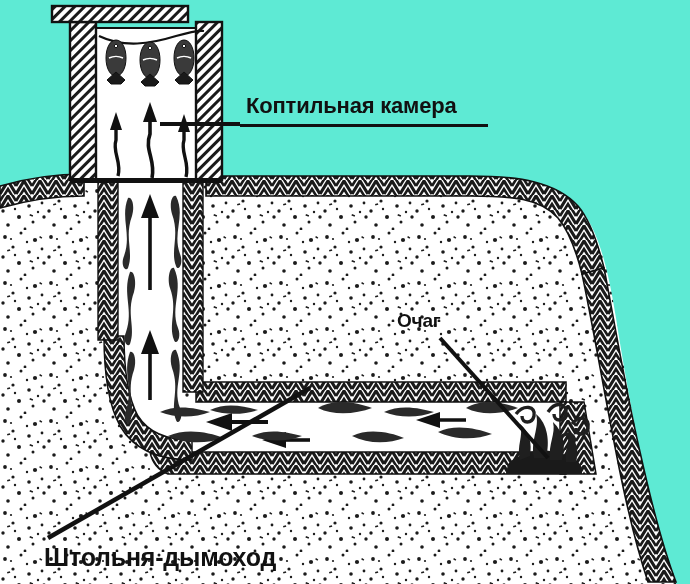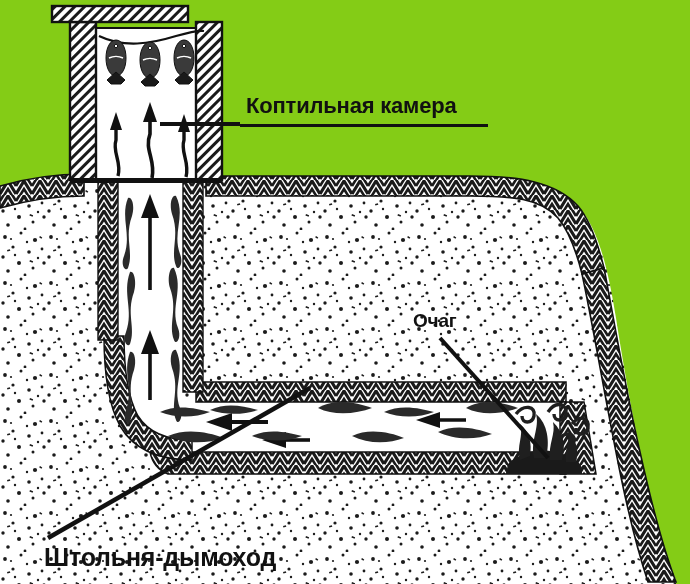--- a/index.html
+++ b/index.html
@@ -1,24 +1,24 @@
 <!DOCTYPE html>
 <html><head>
 <meta charset="utf-8">
 <style>
   html,body{margin:0;padding:0;background:#ffffff;}
   body{width:690px;height:584px;overflow:hidden;
        font-family:"Liberation Sans",sans-serif;}
-  #stage{position:relative;width:690px;height:584px;background:#84cc16;}
+  #stage{position:relative;width:690px;height:584px;background:#5eead4;}
   svg#diagram{position:absolute;left:0;top:0;width:690px;height:584px;display:block;}
   .lbl{position:absolute;font-family:"Liberation Sans",sans-serif;
        font-weight:bold;color:#111;white-space:nowrap;letter-spacing:-0.2px;}
   #lbl-chamber{left:246px;top:93px;font-size:22px;}
   #lbl-chamber-underline{position:absolute;left:240px;top:124px;width:248px;height:3px;background:#111;}
-  #lbl-hearth{left:413px;top:310px;font-size:19px;}
+  #lbl-hearth{left:397px;top:310px;font-size:19px;}
   #lbl-tunnel{left:44px;top:543px;font-size:25px;}
 </style>
 </head>
 <body>
 
 <div id="stage">
 
 <svg id="diagram" viewBox="0 0 690 584">
   <defs>
 

